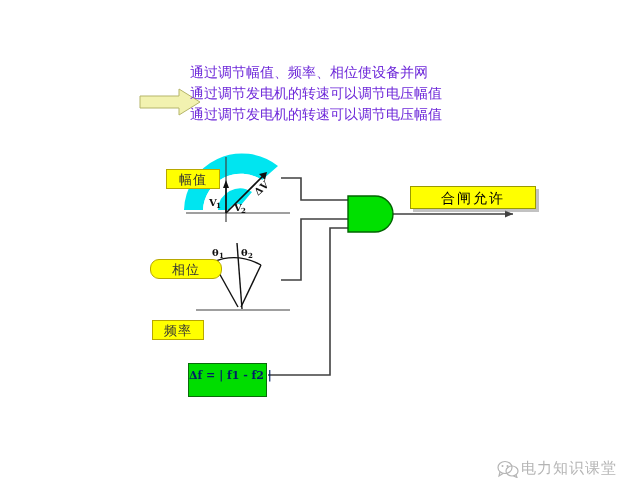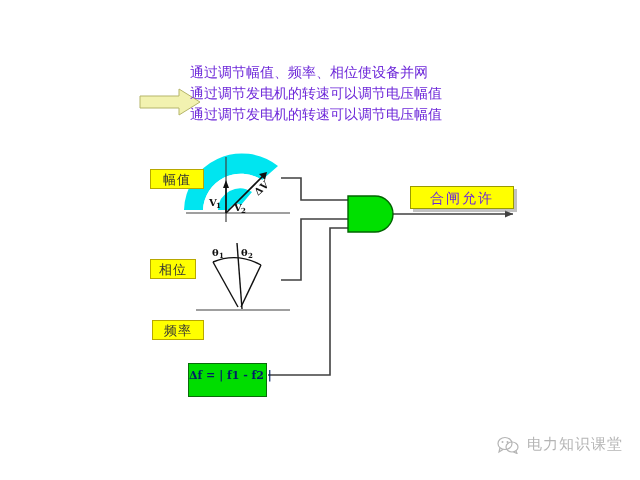--- a/index.html
+++ b/index.html
@@ -65,34 +65,34 @@
     border: 1px solid #b8a800;
     color: #333333;
     font-family: "DejaVu Sans", sans-serif;
     font-size: 13px;
     text-align: center;
     line-height: 20px;
     height: 20px;
     box-sizing: border-box;
     letter-spacing: 1px;
   }
-  #label-amplitude { left: 150px; top: 169px; width: 54px; }
-  #label-phase     { left: 150px; top: 259px; width: 46px; }
+  #label-amplitude { left: 166px; top: 169px; width: 54px; }
+  #label-phase     { left: 150px; top: 259px; width: 72px; border-radius: 9px; }
   #label-frequency { left: 152px; top: 320px; width: 52px; }
 
   #label-permit {
     position: absolute;
     left: 410px;
     top: 186px;
-    width: 104px;
+    width: 126px;
     height: 23px;
     background: #ffff00;
     border: 1px solid #9a9a00;
     box-shadow: 3px 3px 0 rgba(120,120,120,0.45);
-    color: #6d28d9;
+    color: #000000;
     font-family: "DejaVu Sans", sans-serif;
     font-size: 14px;
     text-align: center;
     line-height: 23px;
     box-sizing: border-box;
     letter-spacing: 2px;
   }
 
   
   #formula-box {
@@ -132,24 +132,24 @@
     font-family: "DejaVu Serif", serif;
     font-weight: bold;
     font-size: 7px;
     fill: #111111;
   }
 
   
   #watermark {
     position: absolute;
     left: 497px;
-    top: 435px;
+    top: 459px;
     display: flex;
     align-items: center;
-    gap: 8px;
+    gap: 2px;
     opacity: 0.65;
     justify-content: flex-end;
   }
   #watermark .wm-text {
     font-family: "DejaVu Sans", sans-serif;
     font-size: 15px;
     color: #8d8d8d;
     letter-spacing: 1px;
   }
 </style>

